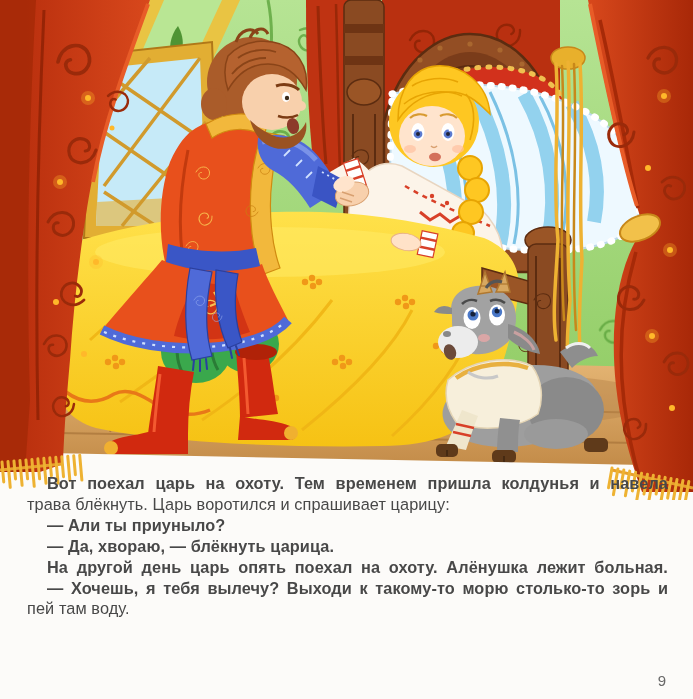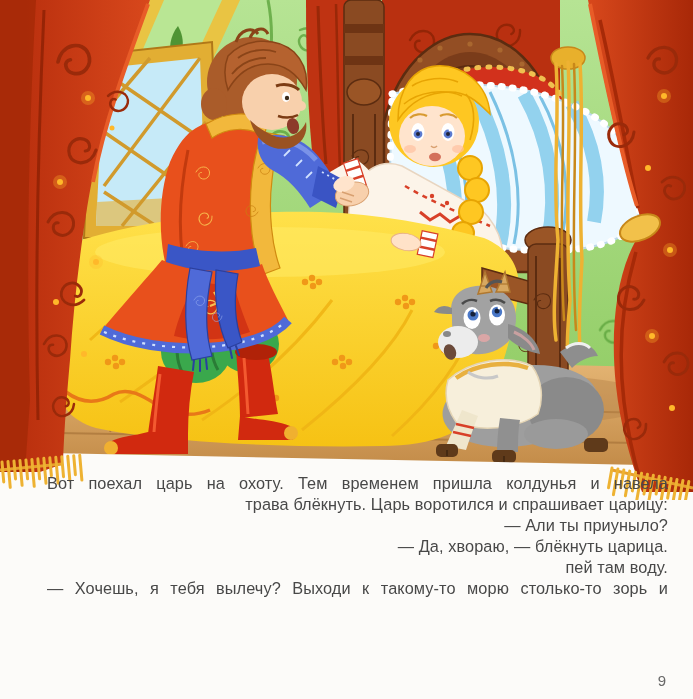--- a/index.html
+++ b/index.html
@@ -12,23 +12,23 @@
   }
   .book-page{position:absolute;inset:0;}
   .illo{position:absolute;top:0;left:0;width:693px;height:500px;display:block;}
   .story{
     position:absolute;left:0;right:0;top:473px;
     padding:0 25px 0 27px;
     font-size:16.3px;line-height:20.9px;
     color:#484848;
     letter-spacing:.1px;
   }
-  .ln{white-space:normal;text-align:right;}
+  .ln{white-space:normal;}
   .ln.fill{text-align:justify;text-align-last:justify;}
-  .ln.ind{text-indent:20px;}
+  .ln.ind{text-indent:20px;font-weight:bold;}
   .page-number{
     position:absolute;right:27px;top:672px;
     font-size:15px;color:#686868;
   }
 </style>
 </head>
 <body>
 
 <div class="book-page">
 
@@ -541,18 +541,19 @@
     <path d="M612 470 L693 488" stroke="#e8a02c" stroke-width="3" fill="none"></path>
     <use href="#fringe" transform="translate(612,468) rotate(10)"></use>
   </g>
 </svg>
 
   <div class="story">
     <div class="ln ind fill">Вот поехал царь на охоту. Тем временем пришла колдунья и навела</div>
     <div class="ln">трава блёкнуть. Царь воротился и спрашивает царицу:</div>
     <div class="ln ind">— Али ты приуныло?</div>
     <div class="ln ind">— Да, хвораю, — блёкнуть царица.</div>
+    <div class="ln ind fill">На другой день царь опять поехал на охоту. Алёнушка лежит больная.</div>
+    <div class="ln ind fill">— Хочешь, я тебя вылечу? Выходи к такому-то морю столько-то зорь и</div>
     <div class="ln">пей там воду.</div>
-    <div class="ln ind fill">— Хочешь, я тебя вылечу? Выходи к такому-то морю столько-то зорь и</div>
   </div>
 
   <div class="page-number">9</div>
 </div>
 
 </body></html>

